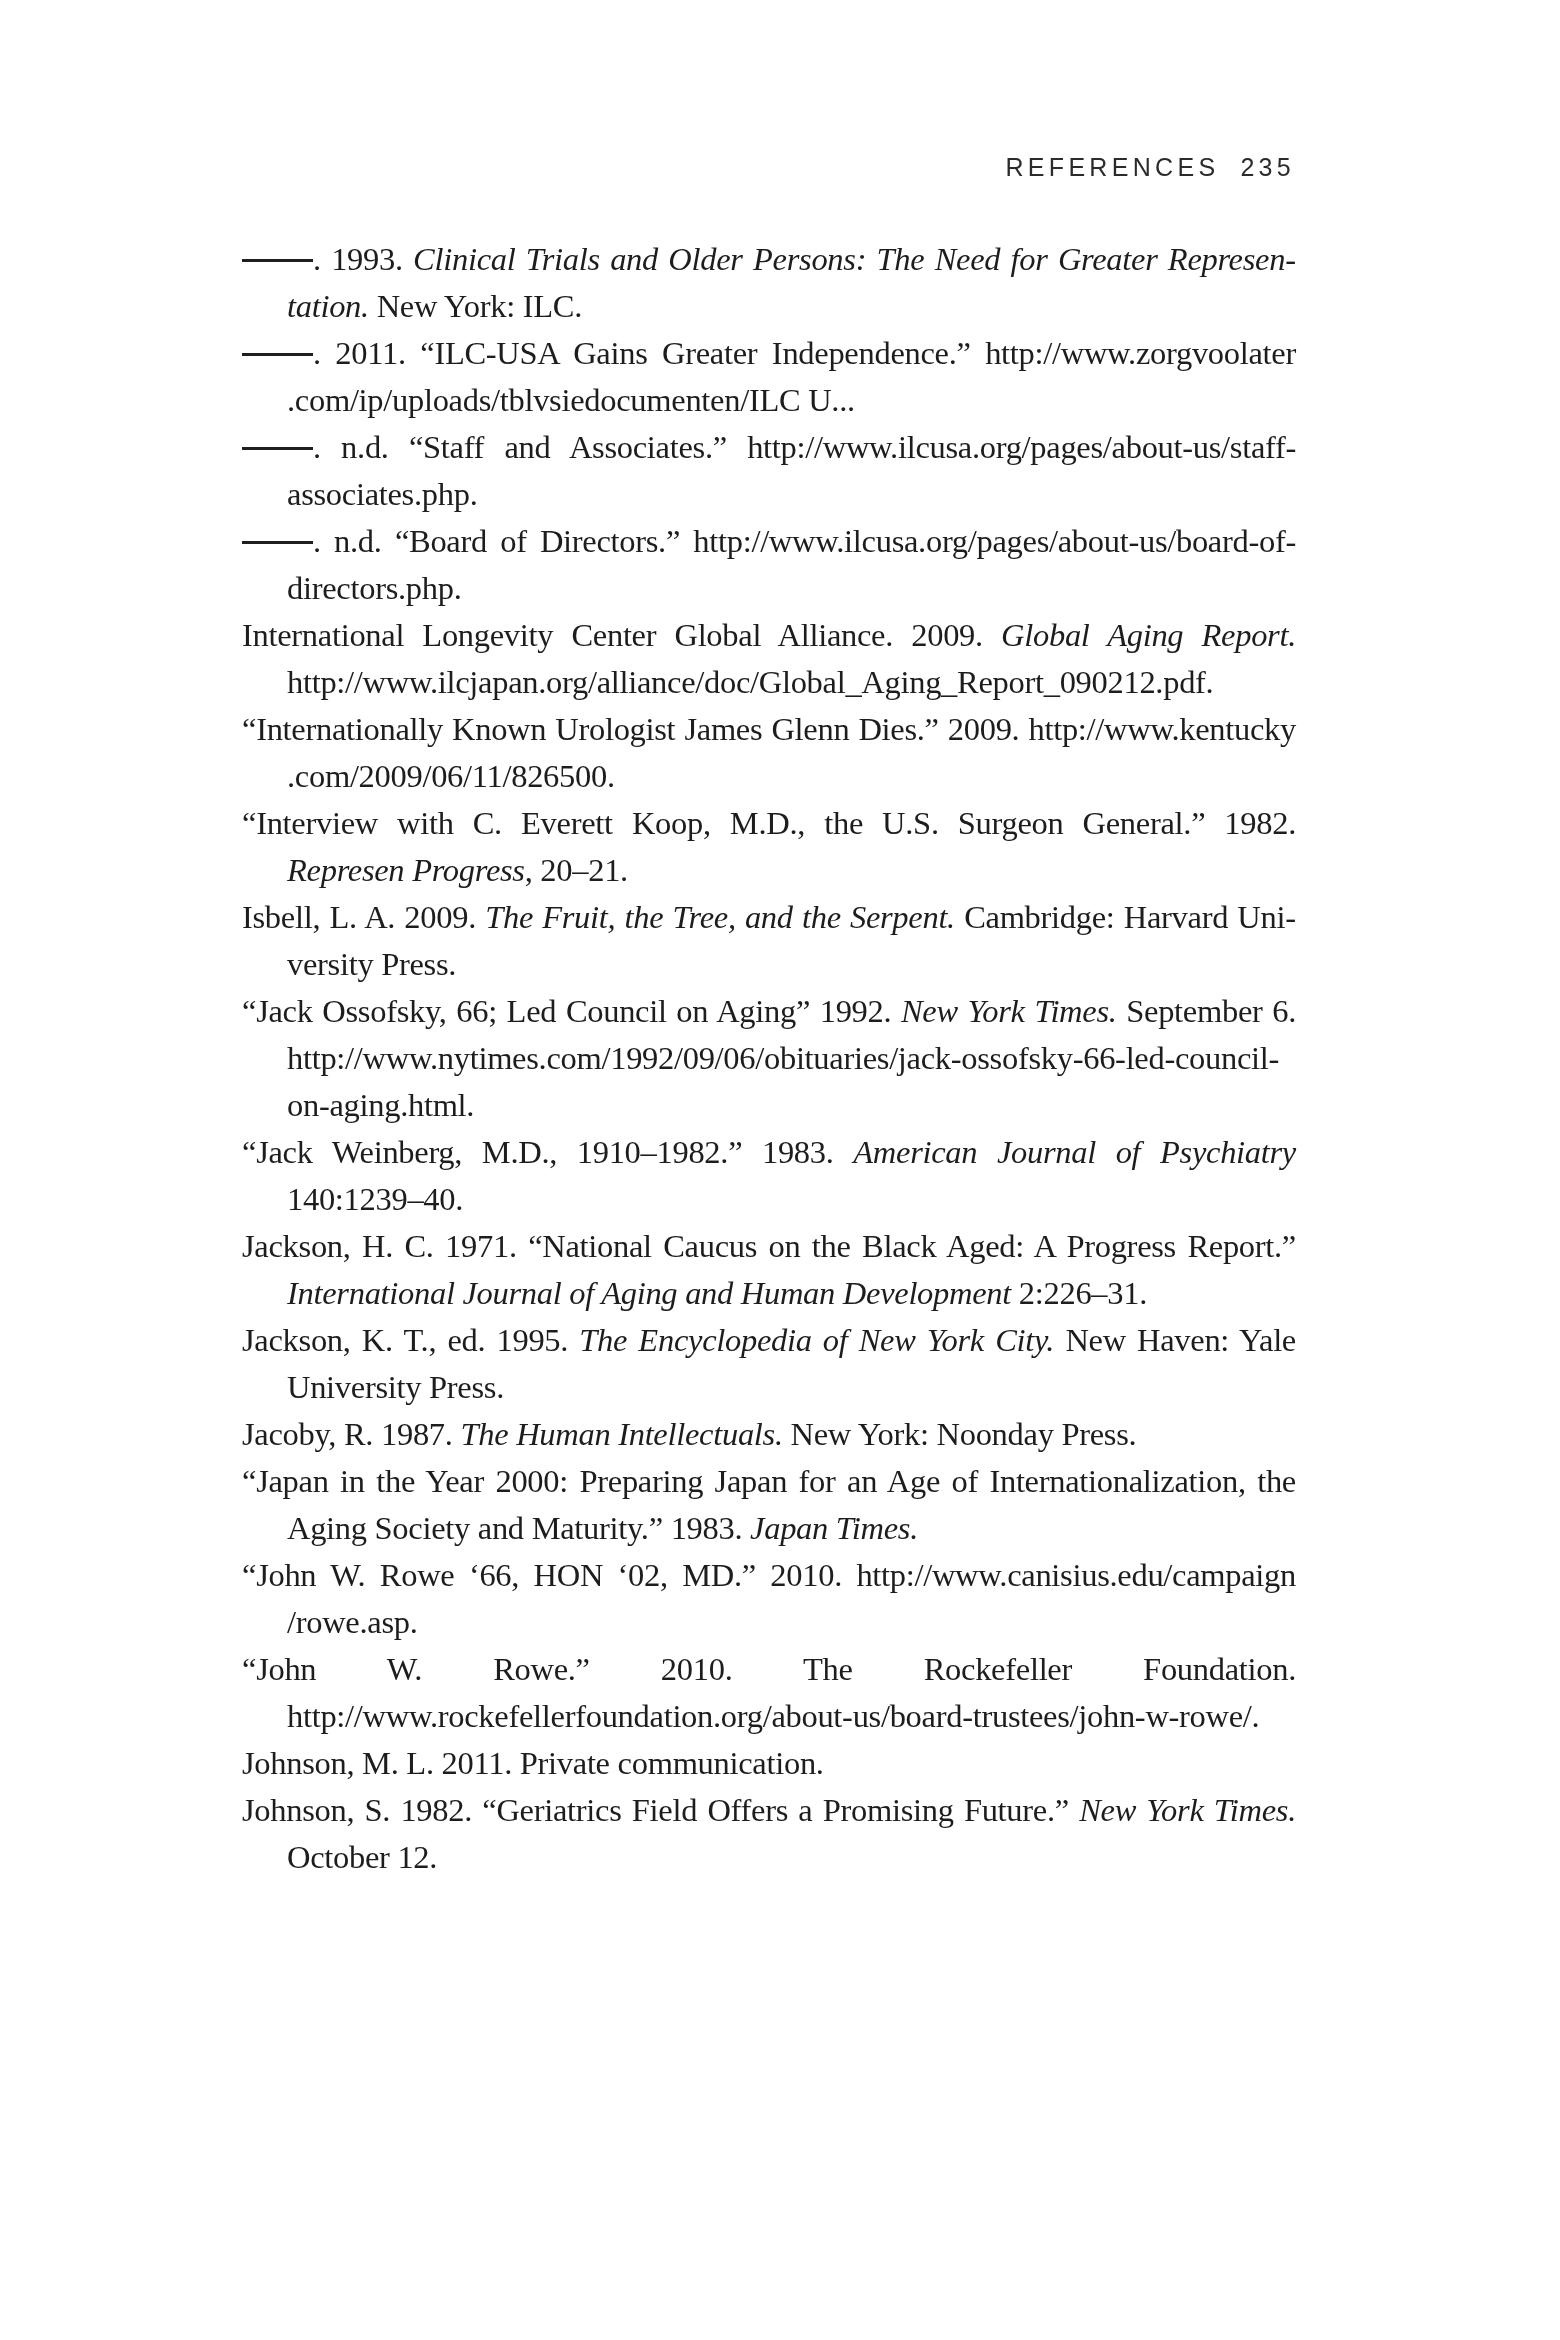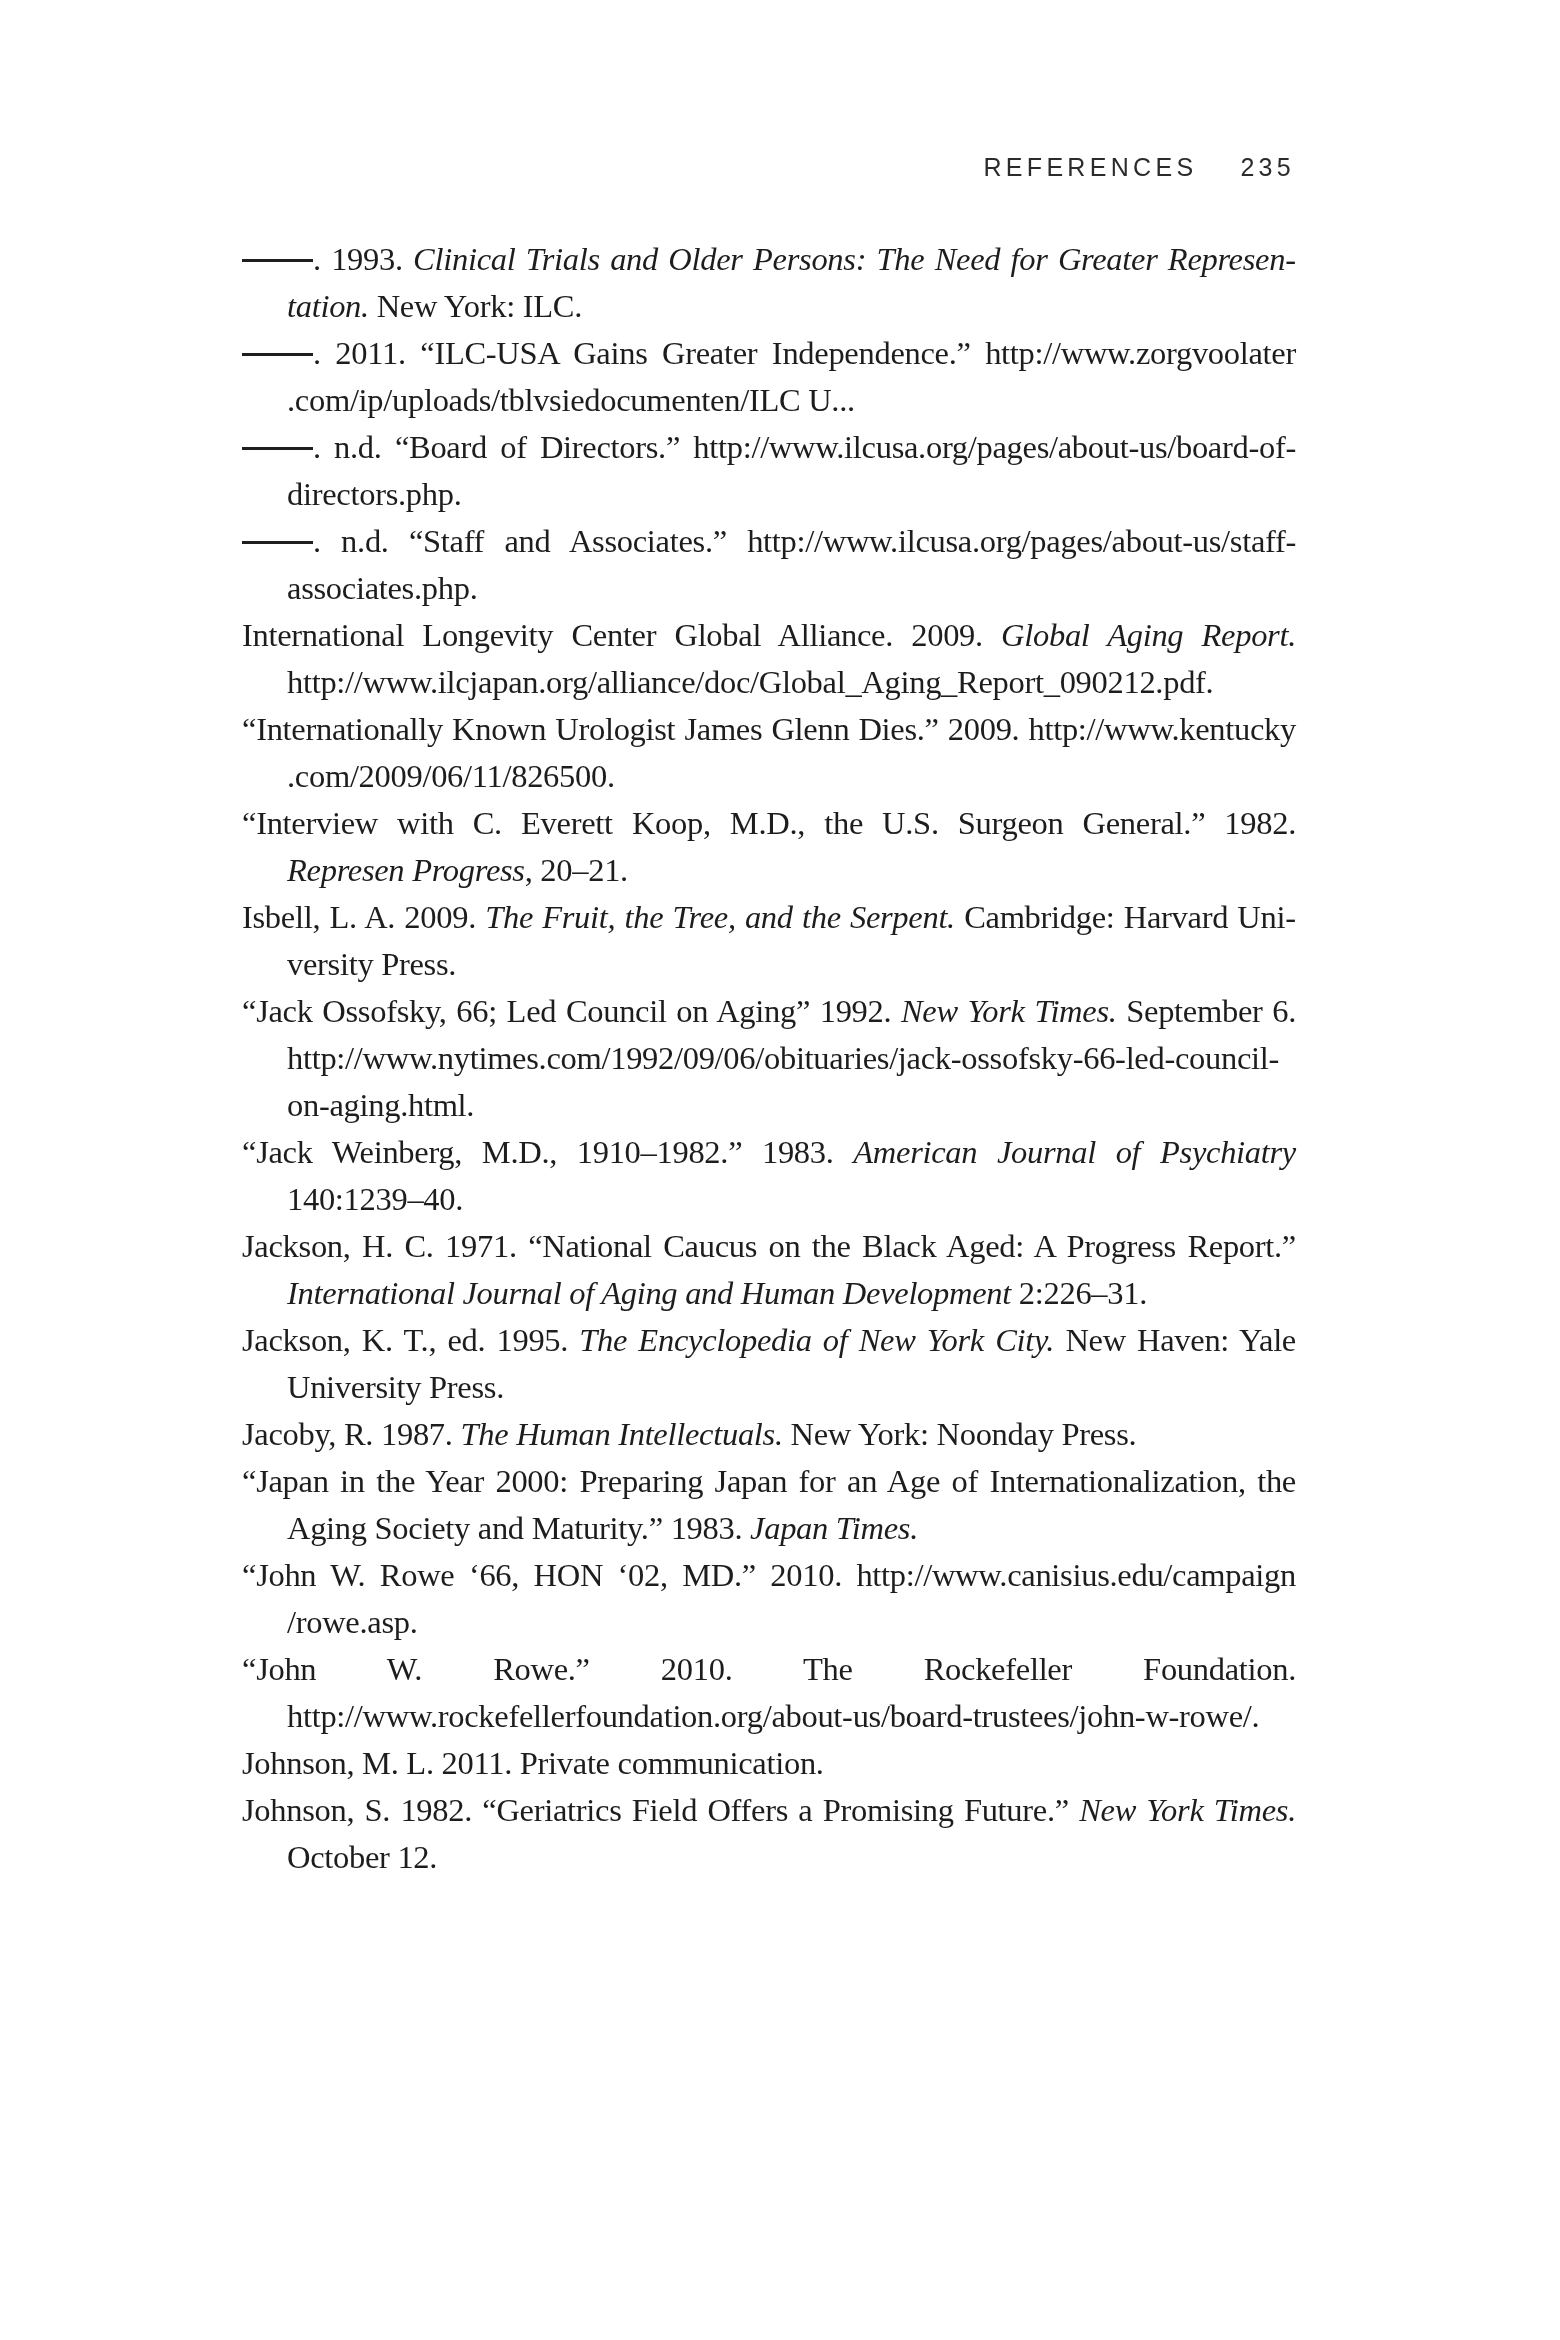--- a/index.html
+++ b/index.html
@@ -19,21 +19,21 @@
     top: 153px;
     right: 266px;
     font-family: "Liberation Sans", sans-serif;
     font-size: 25px;
     font-weight: 400;
     letter-spacing: 4.3px;
     color: #2b2b2b;
     white-space: nowrap;
   }
   .rh-page {
-    margin-left: 43px;
+    margin-left: 21px;
   }
   .refs {
     position: absolute;
     top: 236px;
     left: 242px;
     width: 1054px;
     font-family: "Liberation Serif", serif;
     font-size: 32.5px;
     letter-spacing: -0.3px;
     line-height: 47px;
@@ -60,22 +60,22 @@
 </head>
 <body>
 
 <div class="page">
   <header class="running-head">
     <span class="rh-title">REFERENCES</span><span class="rh-page">235</span>
   </header>
   <main class="refs" id="refs">
       <p class="entry"><span class="tdash"></span><span>. 1993. </span><i>Clinical Trials and Older Persons: The Need for Greater Represen­tation.</i><span> New York: ILC.</span></p>
       <p class="entry"><span class="tdash"></span><span>. 2011. “ILC-USA Gains Greater Independence.” http://www.zorgvoolater​.com/ip/uploads/tblvsiedocumenten/ILC U...</span></p>
+      <p class="entry"><span class="tdash"></span><span>. n.d. “Staff and Associates.” http://www.ilcusa.org/pages/about-us/staff-​associates.php.</span></p>
       <p class="entry"><span class="tdash"></span><span>. n.d. “Board of Directors.” http://www.ilcusa.org/pages/about-us/board-of​-directors.php.</span></p>
-      <p class="entry"><span class="tdash"></span><span>. n.d. “Staff and Associates.” http://www.ilcusa.org/pages/about-us/staff-​associates.php.</span></p>
       <p class="entry"><span>International Longevity Center Global Alliance. 2009. </span><i>Global Aging Report.</i><span> http://www.ilcjapan.org/alliance/doc/Global_Aging_Report_090212.pdf.</span></p>
       <p class="entry"><span>“Internationally Known Urologist James Glenn Dies.” 2009. http://www.kentucky​.com/2009/06/11/826500.</span></p>
       <p class="entry"><span>“Interview with C. Everett Koop, M.D., the U.S. Surgeon General.” 1982. </span><i>Represen Progress</i><span>, 20–21.</span></p>
       <p class="entry"><span>Isbell, L. A. 2009. </span><i>The Fruit, the Tree, and the Serpent.</i><span> Cambridge: Harvard Uni­versity Press.</span></p>
       <p class="entry"><span>“Jack Ossofsky, 66; Led Council on Aging” 1992. </span><i>New York Times.</i><span> September 6. http://www.nytimes.com/1992/09/06/obituaries/jack-ossofsky-66-led-council​-on-aging.html.</span></p>
       <p class="entry"><span>“Jack Weinberg, M.D., 1910–1982.” 1983. </span><i>American Journal of Psychiatry</i><span> 140:1239–40.</span></p>
       <p class="entry"><span>Jackson, H. C. 1971. “National Caucus on the Black Aged: A Progress Report.” </span><i>In­ternational Journal of Aging and Human Development</i><span> 2:226–31.</span></p>
       <p class="entry"><span>Jackson, K. T., ed. 1995. </span><i>The Encyclopedia of New York City.</i><span> New Haven: Yale University Press.</span></p>
       <p class="entry"><span>Jacoby, R. 1987. </span><i>The Human Intellectuals.</i><span> New York: Noonday Press.</span></p>
       <p class="entry"><span>“Japan in the Year 2000: Preparing Japan for an Age of Internationalization, the Aging Society and Maturity.” 1983. </span><i>Japan Times.</i></p>

